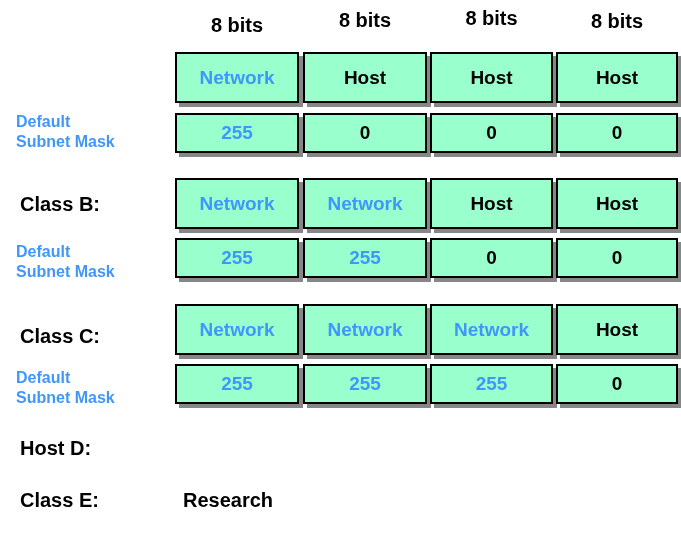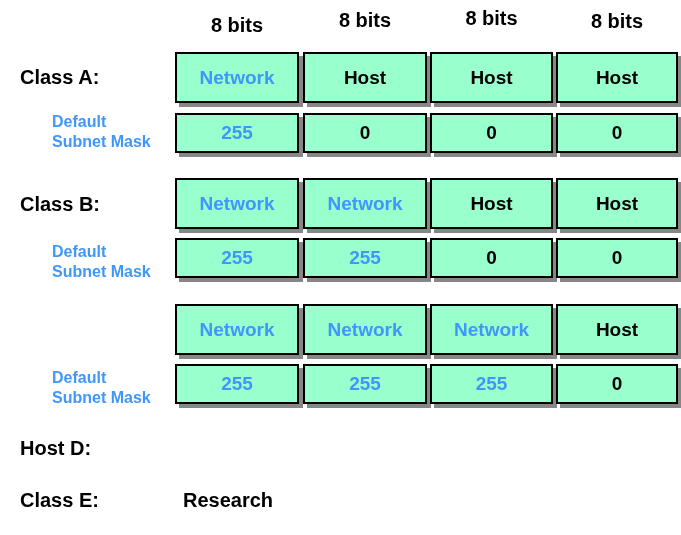--- a/index.html
+++ b/index.html
@@ -78,21 +78,20 @@
   .clE { top: 489px; }
 
   .mask-label {
     position: absolute;
     left: 16px;
     font-weight: bold;
     font-size: 16px;
     line-height: 20px;
     color: var(--network-blue);
     white-space: nowrap;
-    margin-left: 36px;
   }
   .mlA { top: 112px; }
   .mlB { top: 242px; }
   .mlC { top: 368px; }
 
   .class-value {
     position: absolute;
     left: 183px;
     font-weight: bold;
     font-size: 20px;
@@ -105,21 +104,20 @@
 </head>
 <body>
 
 <div class="canvas">
 
   <div class="bits b0 c0">8 bits</div>
   <div class="bits b1 c1">8 bits</div>
   <div class="bits b2 c2">8 bits</div>
   <div class="bits b3 c3">8 bits</div>
 
-  <div class="class-label clA">Class A:</div>
   <div class="box big rA1 c0">
     <span class="net">Network</span>
   </div>
   <div class="box big rA1 c1">
     <span class="host">Host</span>
   </div>
   <div class="box big rA1 c2">
     <span class="host">Host</span>
   </div>
   <div class="box big rA1 c3">
@@ -167,20 +165,21 @@
   <div class="box mask rB2 c1">
     <span class="net">255</span>
   </div>
   <div class="box mask rB2 c2">
     <span class="host">0</span>
   </div>
   <div class="box mask rB2 c3">
     <span class="host">0</span>
   </div>
 
+  <div class="class-label clC">Class C:</div>
   <div class="box big rC1 c0">
     <span class="net">Network</span>
   </div>
   <div class="box big rC1 c1">
     <span class="net">Network</span>
   </div>
   <div class="box big rC1 c2">
     <span class="net">Network</span>
   </div>
   <div class="box big rC1 c3">

